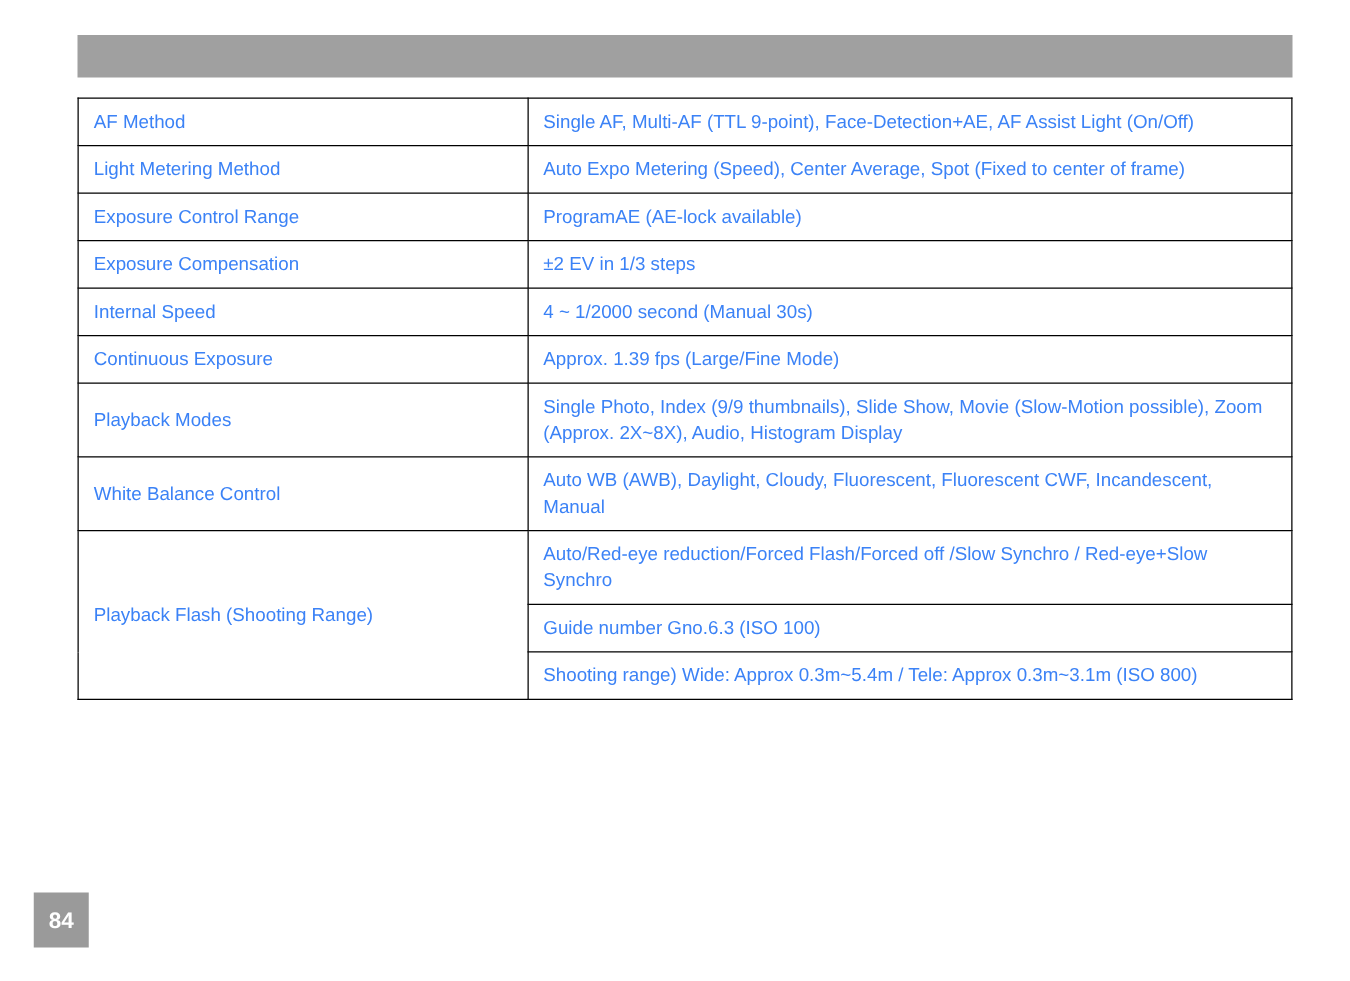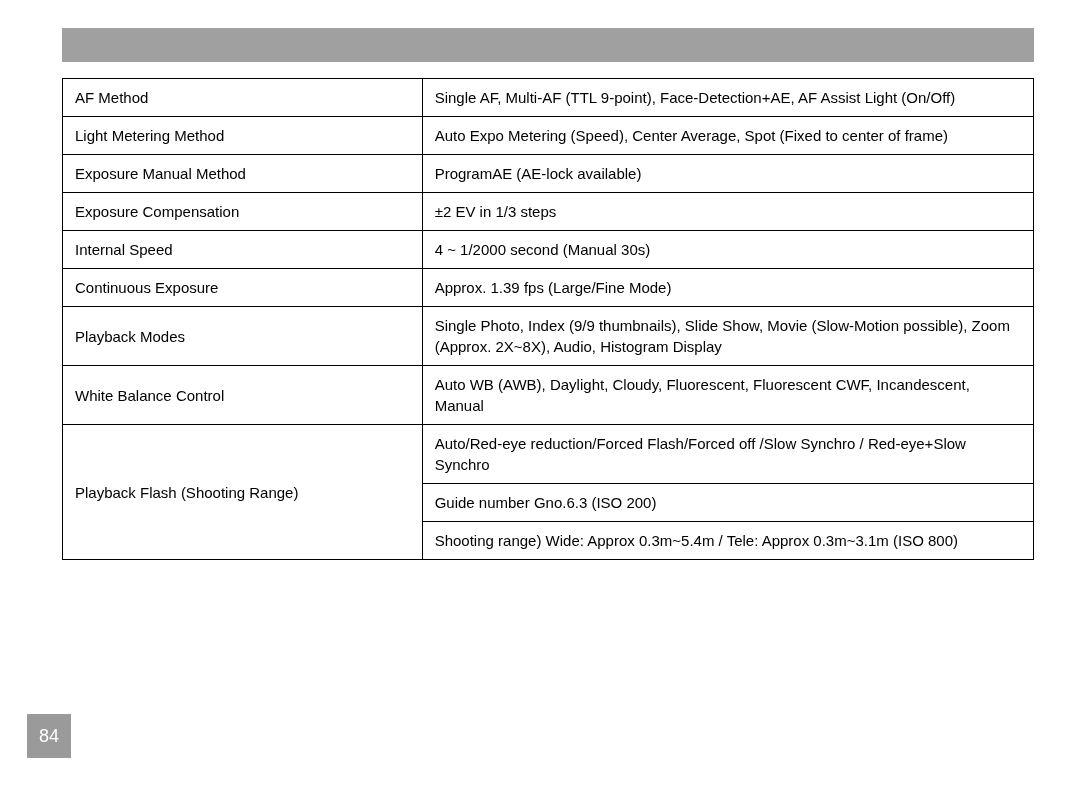--- a/index.html
+++ b/index.html
@@ -1,45 +1,45 @@
 <!DOCTYPE html>
 <html><head>
 <meta charset="utf-8">
 <style>
   * { box-sizing: border-box; margin: 0; padding: 0; }
   html, body { width: 1080px; height: 785px; background: #ffffff; font-family: "Segoe UI", "Helvetica Neue", Arial, sans-serif; color: #1a1a1a; position: relative; }
   .page { width: 1080px; height: 785px; position: relative; }
   .top-bar { position: absolute; left: 62px; top: 28px; width: 972px; height: 34px; background: #a0a0a0; }
   .spec-table { position: absolute; left: 62px; top: 78px; width: 972px; border-collapse: collapse; border: 1.5px solid #000; }
-  .spec-table td { border: 1px solid #000; padding: 8px 12px; font-size: 15px; line-height: 1.4; vertical-align: middle; color: #000000; }
+  .spec-table td { border: 1px solid #000; padding: 8px 12px; font-size: 15px; line-height: 1.4; vertical-align: middle; color: #3b82f6; }
   .spec-table td.label-cell { width: 360px; }
   .spec-table td.value-cell { width: 612px; }
   .page-number-box { position: absolute; left: 27px; bottom: 27px; width: 44px; height: 44px; background: #9a9a9a; display: flex; align-items: center; justify-content: center; }
-  .page-number-box span { color: #ffffff; font-size: 18px; font-weight: 400; }
+  .page-number-box span { color: #ffffff; font-size: 18px; font-weight: 700; }
 </style>
 </head>
 <body>
 
 <div class="page">
 
   <div class="top-bar"></div>
 
   <table class="spec-table">
     <tbody>
 
     <tr>
           <td class="label-cell"><span>AF Method</span></td>
           <td class="value-cell"><span>Single AF, Multi-AF (TTL 9-point), Face-Detection+AE, AF Assist Light (On/Off)</span></td>
         </tr>
         <tr>
           <td class="label-cell"><span>Light Metering Method</span></td>
           <td class="value-cell"><span>Auto Expo Metering (Speed), Center Average, Spot (Fixed to center of frame)</span></td>
         </tr>
         <tr>
-          <td class="label-cell"><span>Exposure Manual Method</span></td>
+          <td class="label-cell"><span>Exposure Control Range</span></td>
           <td class="value-cell"><span>ProgramAE (AE-lock available)</span></td>
         </tr>
         <tr>
           <td class="label-cell"><span>Exposure Compensation</span></td>
           <td class="value-cell"><span>±2 EV in 1/3 steps</span></td>
         </tr>
         <tr>
           <td class="label-cell"><span>Internal Speed</span></td>
           <td class="value-cell"><span>4 ~ 1/2000 second (Manual 30s)</span></td>
         </tr>
@@ -53,21 +53,21 @@
         </tr>
         <tr>
           <td class="label-cell"><span>White Balance Control</span></td>
           <td class="value-cell"><span>Auto WB (AWB), Daylight, Cloudy, Fluorescent, Fluorescent CWF, Incandescent, Manual</span></td>
         </tr>
         <tr>
           <td class="label-cell" rowspan="3"><span>Playback Flash (Shooting Range)</span></td>
           <td class="value-cell"><span>Auto/Red-eye reduction/Forced Flash/Forced off /Slow Synchro / Red-eye+Slow Synchro</span></td>
         </tr>
         <tr>
-          <td class="value-cell"><span>Guide number Gno.6.3 (ISO 200)</span></td>
+          <td class="value-cell"><span>Guide number Gno.6.3 (ISO 100)</span></td>
         </tr>
         <tr>
           <td class="value-cell"><span>Shooting range) Wide: Approx 0.3m~5.4m / Tele: Approx 0.3m~3.1m (ISO 800)</span></td>
         </tr>
       </tbody>
   </table>
 
   <div class="page-number-box">
     <span>84</span>
   </div>

